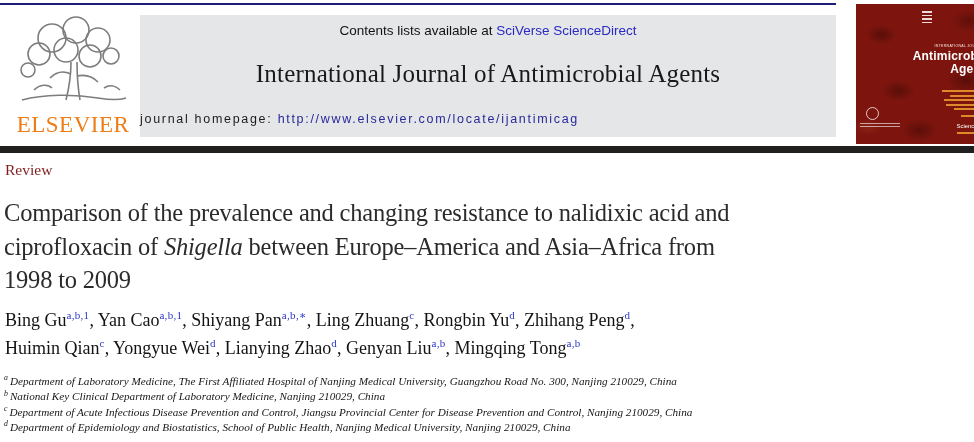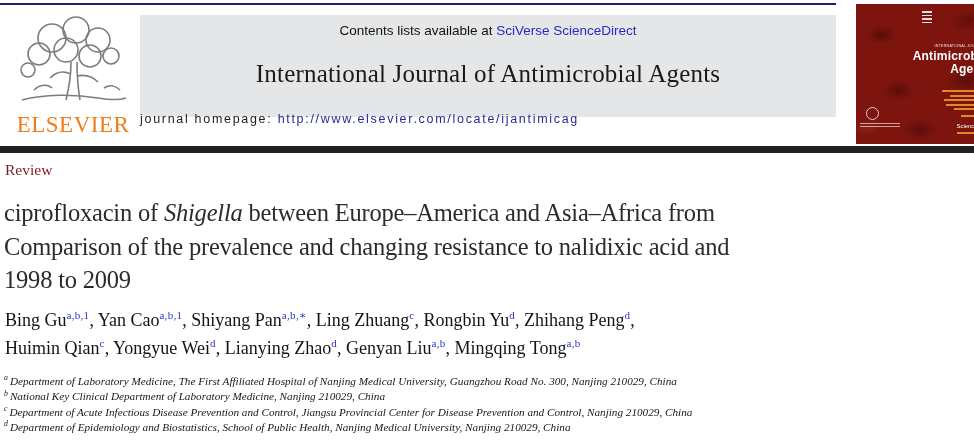--- a/index.html
+++ b/index.html
@@ -6,21 +6,21 @@
   .page{position:relative;width:974px;height:442px;background:#fff;overflow:hidden;
         font-family:"Liberation Serif","DejaVu Serif",serif;}
 
   
   .top-rule{position:absolute;left:0;top:3px;width:836px;height:2px;background:#1e1e78;}
   .logo-block{position:absolute;left:8px;top:12px;width:130px;height:128px;text-align:center;}
   .logo-tree{display:block;margin:0 auto;}
   .elsevier-word{font-family:"Liberation Serif","DejaVu Serif",serif;font-size:23px;
         color:#ee7d18;letter-spacing:.5px;line-height:1;margin-top:1px;}
 
-  .banner{position:absolute;left:140px;top:15px;width:696px;height:102px;background:#e5e6e7;}
+  .banner{position:absolute;left:140px;top:15px;width:696px;height:122px;background:#e5e6e7;}
   .contents-line{position:absolute;top:8px;left:0;right:0;text-align:center;
         font-family:"Liberation Sans","DejaVu Sans",sans-serif;font-size:13.5px;color:#121212;}
   .contents-line .link{color:#2929c4;}
   .banner-journal-title{position:absolute;top:45px;left:0;right:0;text-align:center;
         font-size:25px;color:#191919;letter-spacing:.2px;}
   .homepage-line{position:absolute;top:97px;left:0;right:0;text-align:left;
         font-family:"Liberation Sans","DejaVu Sans",sans-serif;font-size:12.5px;
         letter-spacing:1.7px;color:#1c1c1c;}
   .homepage-line .url{color:#28289a;}
 
@@ -131,22 +131,22 @@
     <div class="cover-sd-above"></div>
     <div class="cover-sd">ScienceDirect</div>
     <div class="cover-sd-below"></div>
   </div>
 
   <div class="thick-rule"></div>
 
   <div class="review-label">Review</div>
 
   <div class="article-title">
+    <div>Comparison of the prevalence and changing resistance to nalidixic acid and</div>
     <div><span>ciprofloxacin of </span><i>Shigella</i><span> between Europe–America and Asia–Africa from</span></div>
-    <div>Comparison of the prevalence and changing resistance to nalidixic acid and</div>
     <div>1998 to 2009</div>
   </div>
 
   <div class="authors">
     <div>
       
     <span class="author"><span>Bing Gu</span><sup>a,b,1</sup><span>, </span></span><span class="author"><span>Yan Cao</span><sup>a,b,1</sup><span>, </span></span><span class="author"><span>Shiyang Pan</span><sup>a,b,∗</sup><span>, </span></span><span class="author"><span>Ling Zhuang</span><sup>c</sup><span>, </span></span><span class="author"><span>Rongbin Yu</span><sup>d</sup><span>, </span></span><span class="author"><span>Zhihang Peng</span><sup>d</sup><span>,</span></span></div>
     <div>
       
     <span class="author"><span>Huimin Qian</span><sup>c</sup><span>, </span></span><span class="author"><span>Yongyue Wei</span><sup>d</sup><span>, </span></span><span class="author"><span>Lianying Zhao</span><sup>d</sup><span>, </span></span><span class="author"><span>Genyan Liu</span><sup>a,b</sup><span>, </span></span><span class="author"><span>Mingqing Tong</span><sup>a,b</sup><span></span></span></div>

